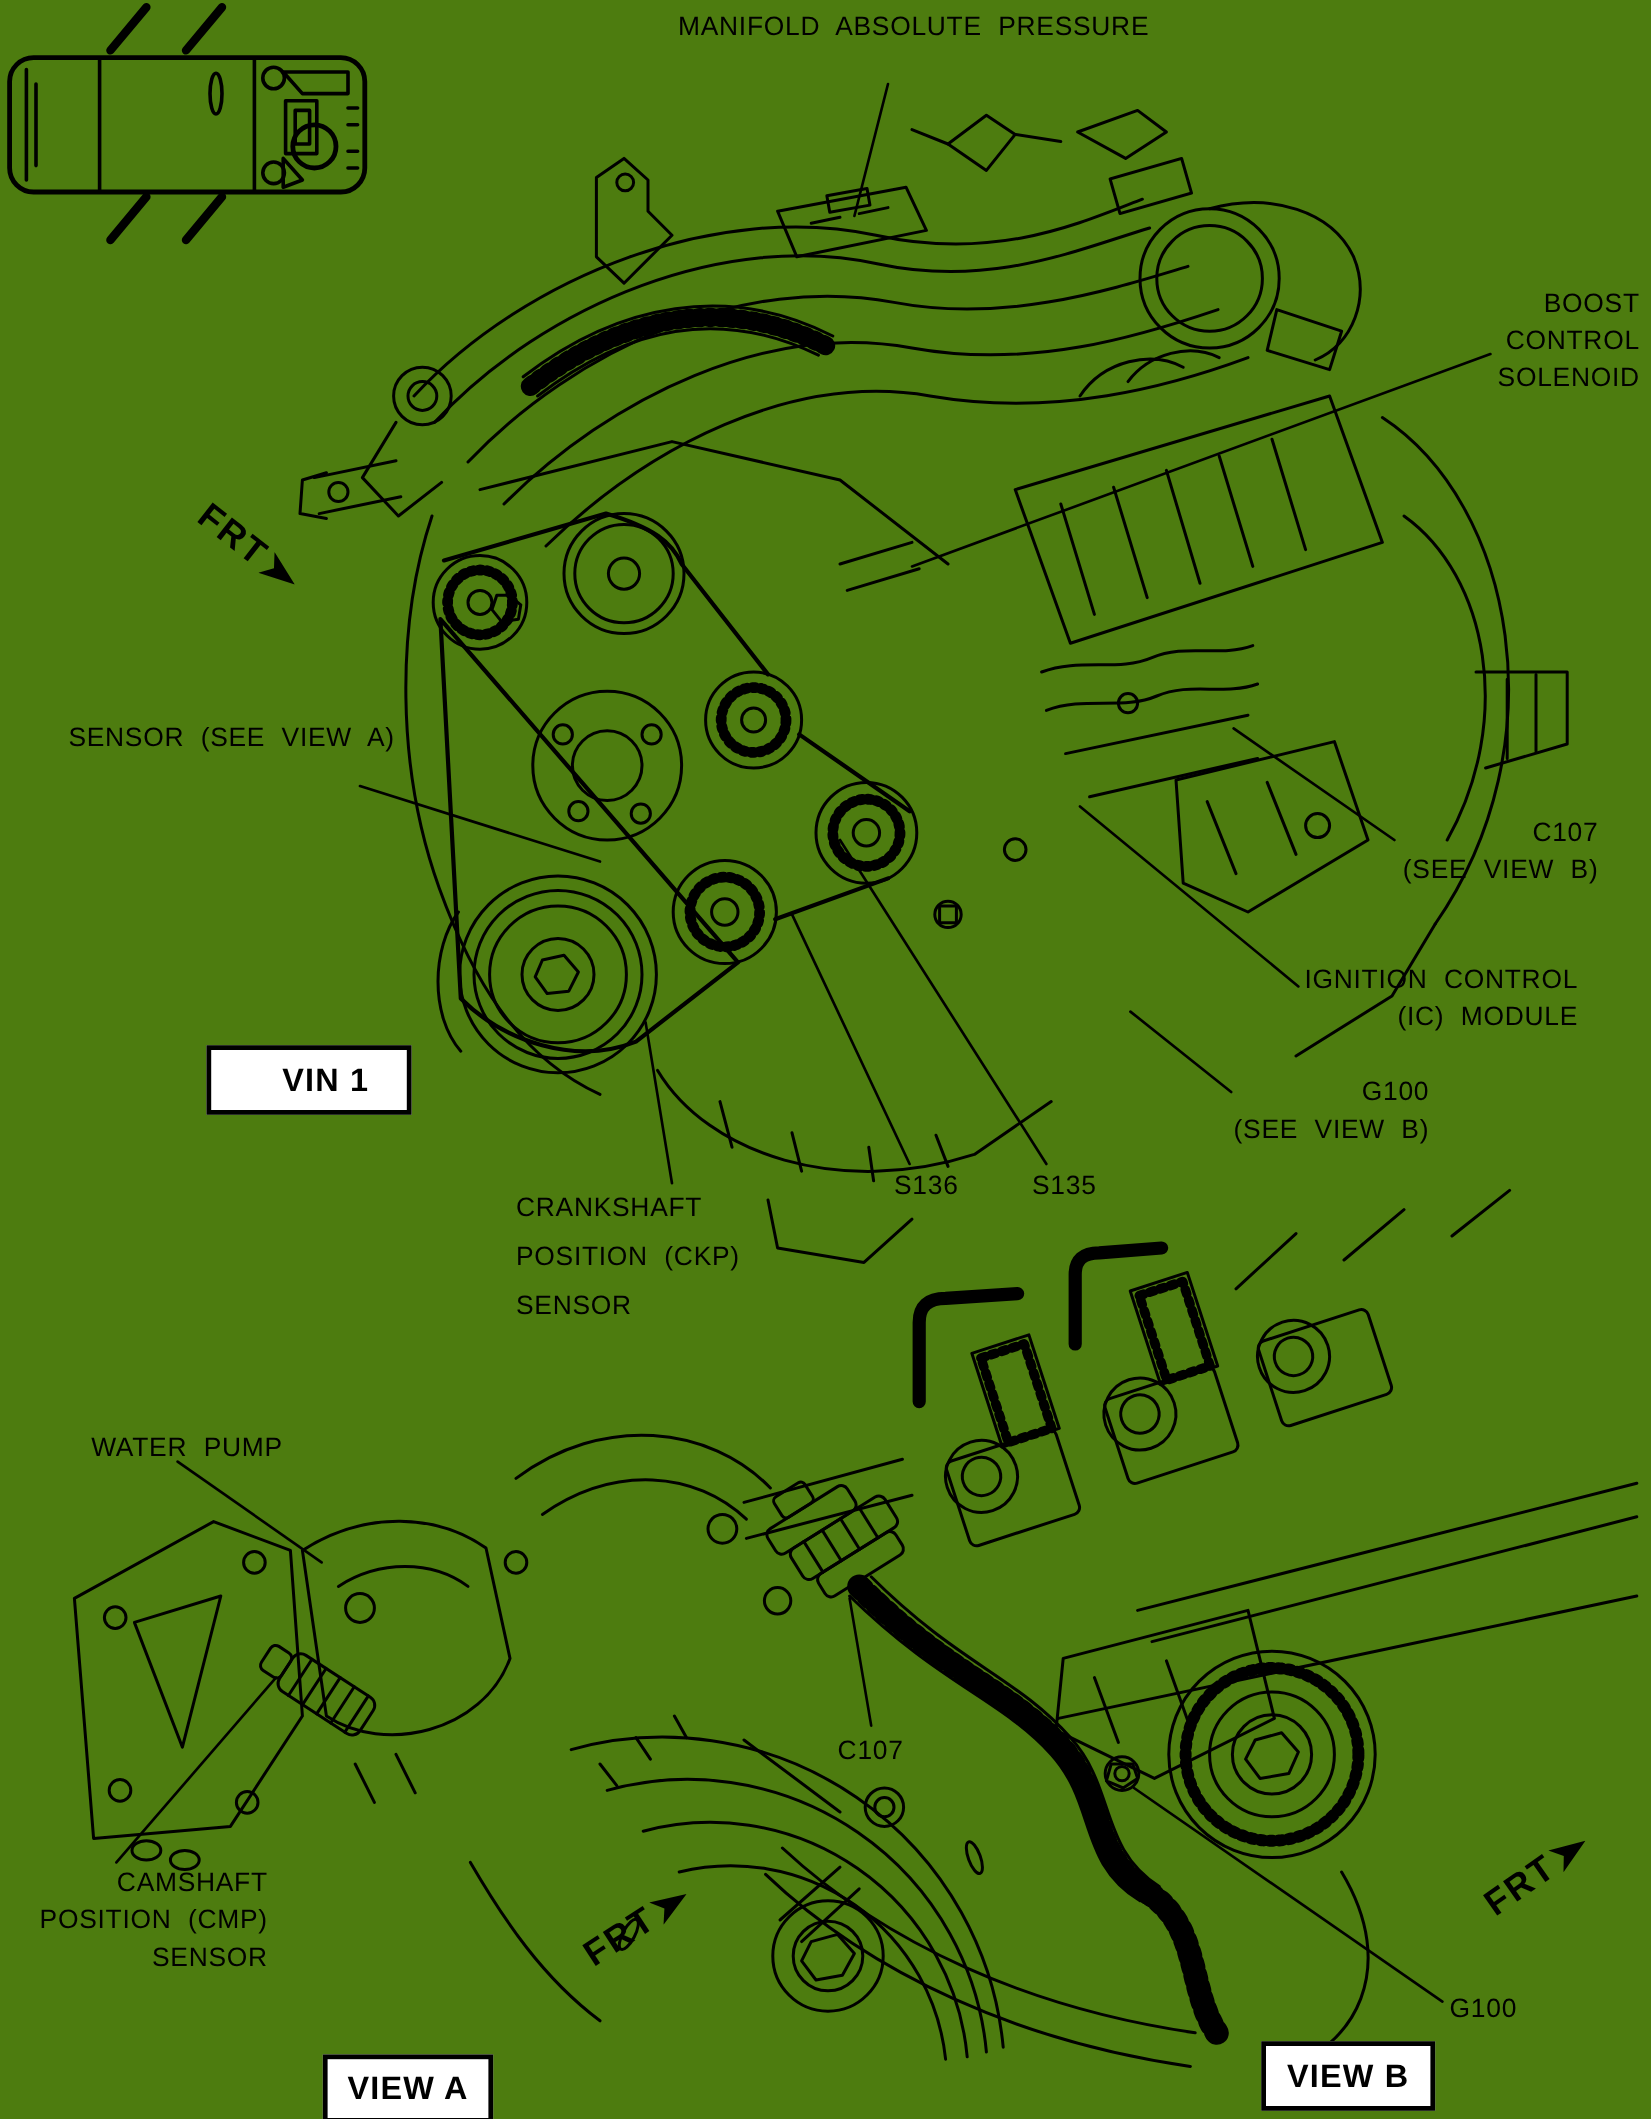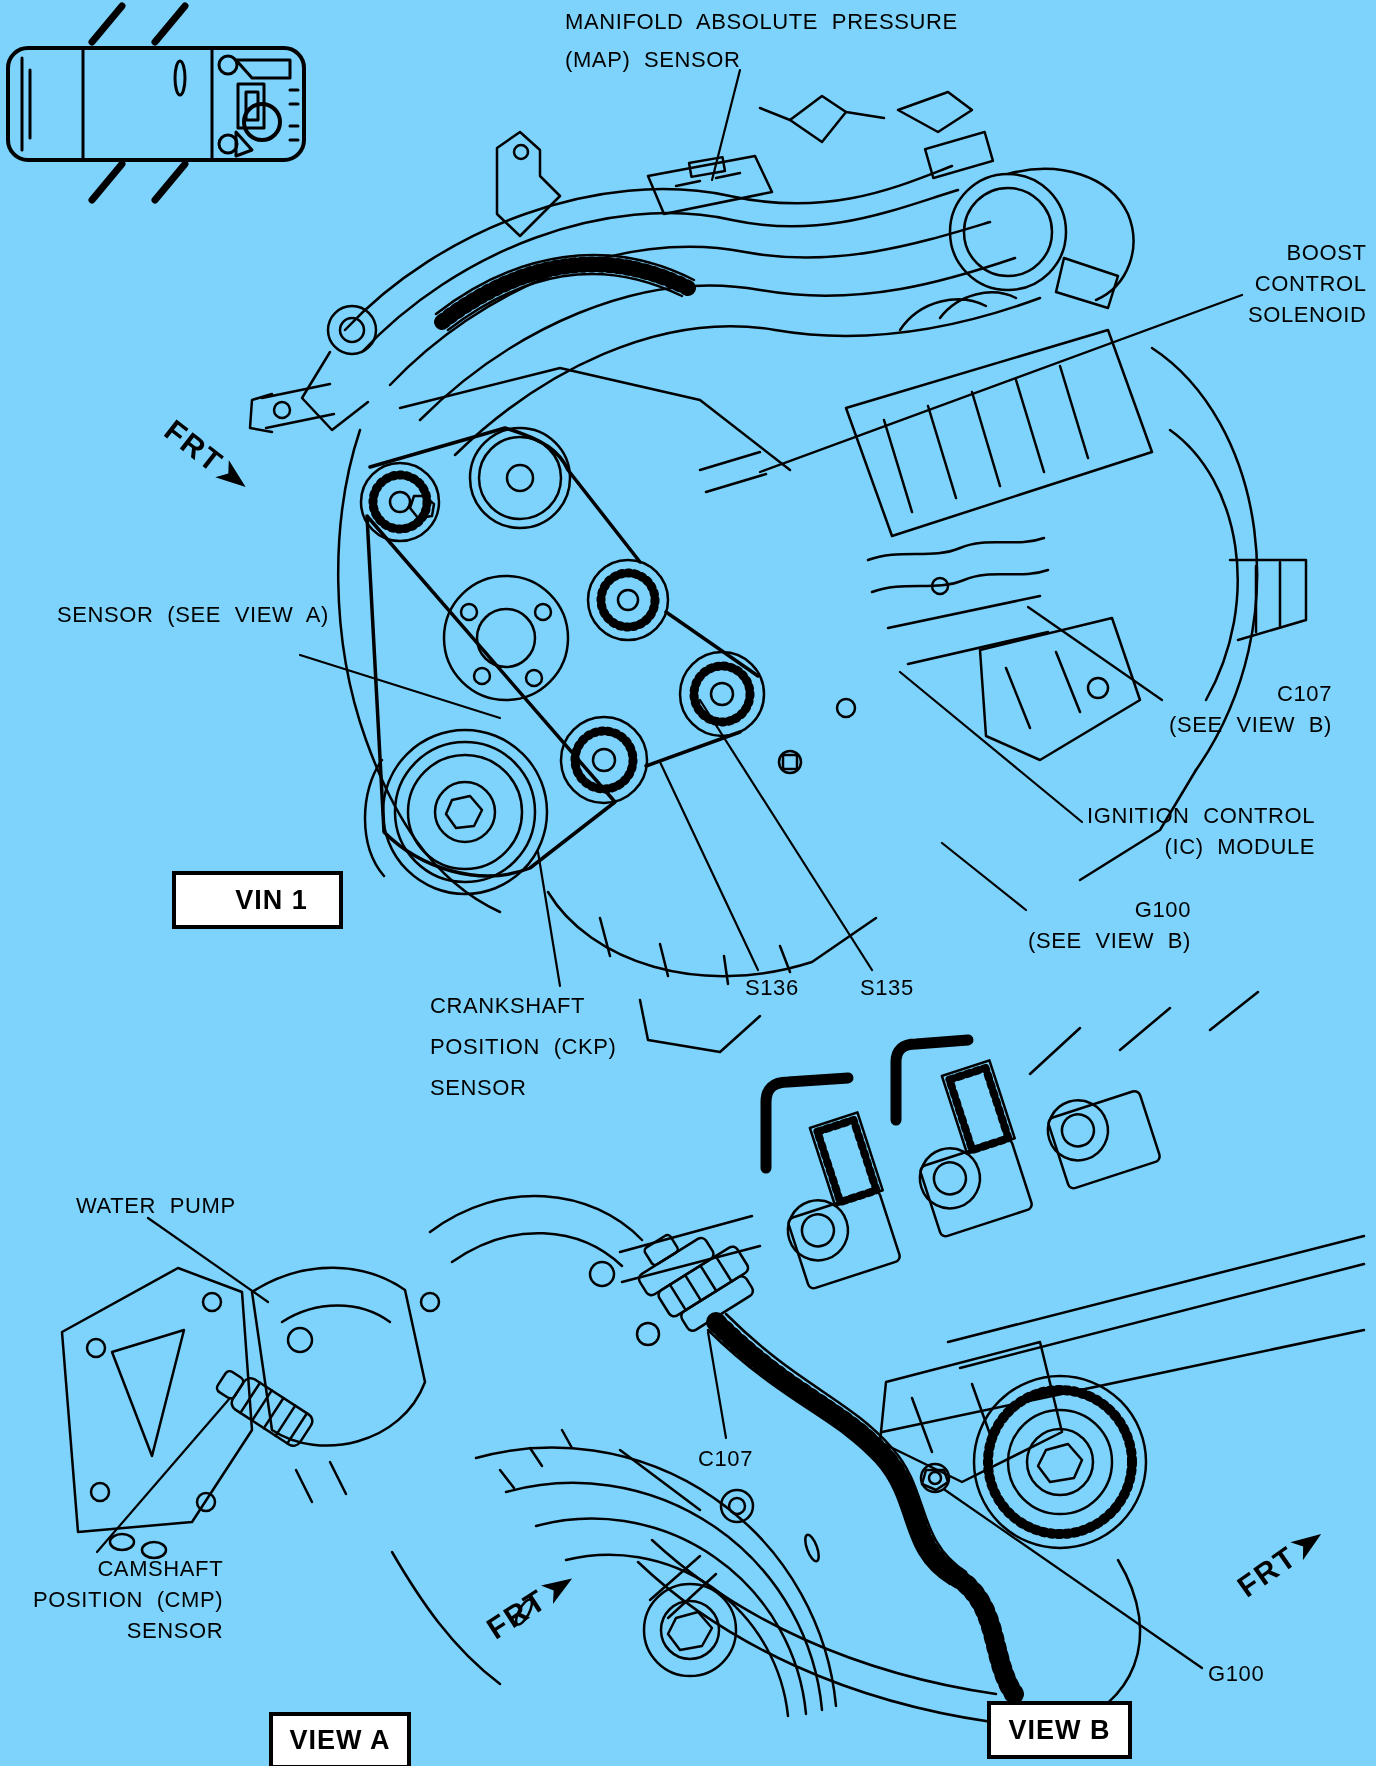--- a/index.html
+++ b/index.html
@@ -1,16 +1,16 @@
 <!DOCTYPE html>
 <html><head>
 <meta charset="utf-8">
 <style>
   html,body{margin:0;padding:0;background:#ffffff;}
-  #page{position:relative;width:1376px;height:1766px;background:#7dd3fc;overflow:hidden;
+  #page{position:relative;width:1376px;height:1766px;background:#4d7c0f;overflow:hidden;
         font-family:"Liberation Sans",sans-serif;color:#000;}
   #art{position:absolute;left:0;top:0;z-index:1;}
   .lbl{position:absolute;z-index:3;font-size:22px;line-height:32px;letter-spacing:.6px;
        word-spacing:7px;white-space:nowrap;font-weight:500;}
   .lh38 .ln{line-height:38px;}
   .lh39 .ln{line-height:39px;}
   .lh31 .ln{line-height:31px;text-align:right;}
   .lh41 .ln{line-height:41px;}
   .badge{position:absolute;z-index:3;border:4px solid #000;display:flex;align-items:center;
          justify-content:center;font-size:27px;font-weight:bold;letter-spacing:1px;background:#fff;}
@@ -270,21 +270,20 @@
 
     <g stroke-width="2.2">
       <line x1="726" y1="1438" x2="708" y2="1332"></line>
       <line x1="1202" y1="1668" x2="945" y2="1490"></line>
     </g>
   </g>
 </svg>
 
 <div class="lbl lh38" style="left:565px;top:3px;">
   <div class="ln">MANIFOLD ABSOLUTE PRESSURE</div>
-  <div class="ln">(MAP) SENSOR</div>
 </div>
 
 <div class="lbl lh31" style="left:1248px;top:237px;">
   <div class="ln">BOOST</div>
   <div class="ln">CONTROL</div>
   <div class="ln">SOLENOID</div>
 </div>
 
 <div class="lbl lh39" style="left:57px;top:595px;">
   <div class="ln">SENSOR (SEE VIEW A)</div>
@@ -338,21 +337,21 @@
   <span>FRT</span>
   <svg width="30" height="24" viewBox="0 0 30 24">
     <polygon points="0,1 30,12 0,23 8,12" fill="#000"></polygon>
   </svg>
 </div>
 
 <div class="lbl" style="left:698px;top:1443px;">C107</div>
 
 <div class="lbl" style="left:1208px;top:1658px;">G100</div>
 
-<div class="badge" style="left:987px;top:1701px;width:137px;height:50px;">VIEW B</div>
+<div class="badge" style="left:1051px;top:1701px;width:137px;height:50px;">VIEW B</div>
 
 <div class="frt" style="left:1232px;top:1545px;transform:rotate(-35deg);transform-origin:center;">
   <span>FRT</span>
   <svg width="30" height="24" viewBox="0 0 30 24">
     <polygon points="0,1 30,12 0,23 8,12" fill="#000"></polygon>
   </svg>
 </div>
 
 </div>
 

